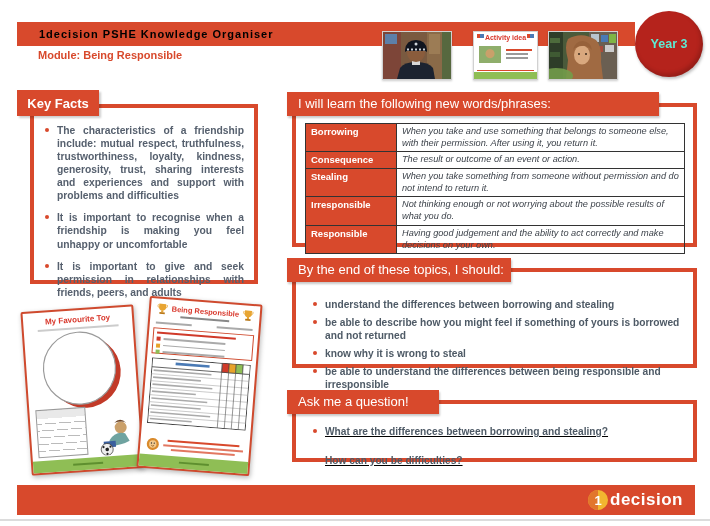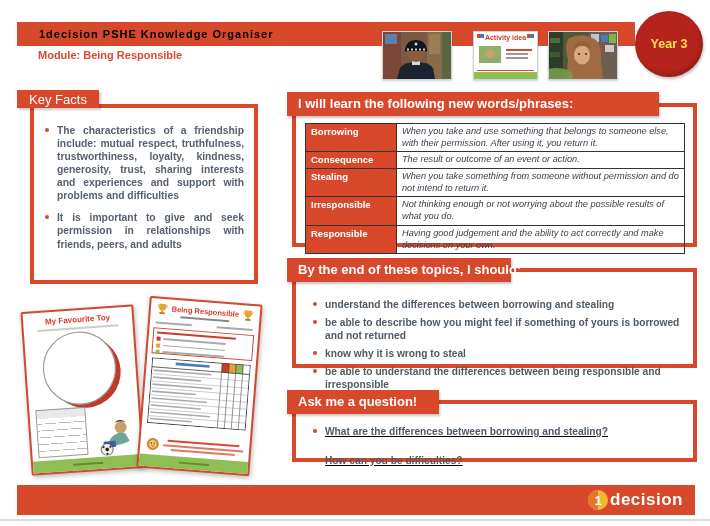--- a/index.html
+++ b/index.html
@@ -5,48 +5,48 @@
   html,body{margin:0;padding:0;}
   body{width:710px;height:526px;background:#fff;overflow:hidden;font-family:"Liberation Sans",sans-serif;}
   .page{position:relative;width:710px;height:526px;background:#fff;}
   .page-edge{position:absolute;left:0;top:519px;width:710px;height:2px;background:#dcdcdc;}
 
   
   .header-bar{position:absolute;left:17px;top:22px;width:618px;height:24px;background:var(--accent,#d8492c);}
   .header-title{display:block;line-height:24px;padding-left:22px;color:#000000;font-weight:bold;font-size:11px;letter-spacing:1px;white-space:nowrap;}
   .module-line{position:absolute;left:38px;top:49px;font-size:11px;font-weight:bold;color:var(--accent,#d8492c);}
   .topic-line{position:absolute;left:38px;top:63px;font-size:11.5px;font-weight:bold;color:#5b5d63;}
-  .year-badge{position:absolute;left:635px;top:11px;width:68px;height:66px;border-radius:50%;background:var(--badge-red,#b5231c);color:#fde047;font-weight:bold;font-size:12.5px;display:flex;align-items:center;justify-content:center;box-shadow:inset -2px -3px 4px rgba(0,0,0,.18), 1px 2px 3px rgba(0,0,0,.25);}
+  .year-badge{position:absolute;left:635px;top:11px;width:68px;height:66px;border-radius:50%;background:var(--badge-red,#b5231c);color:#5eead4;font-weight:bold;font-size:12.5px;display:flex;align-items:center;justify-content:center;box-shadow:inset -2px -3px 4px rgba(0,0,0,.18), 1px 2px 3px rgba(0,0,0,.25);}
 
   
   .thumb{position:absolute;top:31px;height:49px;box-sizing:border-box;border:1px solid rgba(0,0,0,.18);background:#fff;box-shadow:0 1px 2px rgba(0,0,0,.2);overflow:hidden;}
   .thumb-police{left:382px;width:70px;}
   .thumb-slide{left:473px;width:65px;}
   .thumb-girl{left:548px;width:70px;}
   .slide-inner{position:relative;width:100%;height:100%;background:#fff;}
   .slide-logo{position:absolute;top:2px;width:7px;height:4px;background:linear-gradient(90deg,#d8492c 50%,#4a7ab5 50%);}
   .slide-logo.l{left:3px;} .slide-logo.r{right:3px;}
   .slide-title{position:absolute;top:2px;left:0;right:0;text-align:center;font-size:7px;font-weight:bold;color:#d8362a;}
   .slide-photo{position:absolute;left:5px;top:14px;width:22px;height:17px;background:radial-gradient(circle at 50% 45%, #caa06a 0 4px, #8fae6b 5px);}
   .slide-line{position:absolute;left:32px;width:26px;height:2px;background:#d8492c;}
   .slide-line.g{background:#9a9a9a;width:22px;}
   .slide-redline{position:absolute;left:3px;right:3px;bottom:8px;height:1px;background:#d8492c;}
   .slide-green{position:absolute;left:0;right:0;bottom:0;height:7px;background:var(--green,#8fbe55);}
 
   
-  .kf-tab{position:absolute;left:17px;top:90px;width:82px;height:18px;background:var(--accent,#d8492c);color:#fff;font-weight:normal;font-size:13px;display:flex;align-items:center;justify-content:center;z-index:3;box-shadow:2px 2px 2px rgba(0,0,0,.2);}
+  .kf-tab{position:absolute;left:17px;top:90px;width:82px;height:26px;background:var(--accent,#d8492c);color:#fff;font-weight:bold;font-size:13px;display:flex;align-items:center;justify-content:center;z-index:3;box-shadow:2px 2px 2px rgba(0,0,0,.2);}
   .kf-box{position:absolute;left:30px;top:104px;width:228px;height:180px;box-sizing:border-box;border:4px solid var(--accent,#d8492c);background:#fff;padding:16px 10px 0 8px;}
   ul.blist{list-style:none;margin:0;padding:0;display:flex;flex-direction:column;}
   ul.blist li{position:relative;padding-left:15px;}
   .blt{position:absolute;left:3px;top:4px;width:4px;height:4px;border-radius:50%;background:var(--accent,#d8492c);}
   .kf-box .blist{gap:9px;}
   .kf-box .txt{font-size:10.3px;font-weight:bold;color:#56606e;line-height:1.27;text-align:justify;display:block;}
 
   
-  .section-bar{position:absolute;height:24px;line-height:24px;background:var(--accent,#d8492c);color:#fff;font-weight:bold;font-size:13px;padding-left:11px;box-sizing:border-box;z-index:3;box-shadow:1px 2px 2px rgba(0,0,0,.22);white-space:nowrap;}
+  .section-bar{position:absolute;height:24px;line-height:24px;background:var(--accent,#d8492c);color:#fff;font-weight:normal;font-size:13px;padding-left:11px;box-sizing:border-box;z-index:3;box-shadow:1px 2px 2px rgba(0,0,0,.22);white-space:nowrap;}
   .bar-vocab{left:287px;top:92px;width:372px;}
   .bar-outcomes{left:287px;top:258px;width:224px;}
   .bar-questions{left:287px;top:390px;width:152px;}
   .section-box{position:absolute;box-sizing:border-box;border:4px solid var(--accent,#d8492c);background:#fff;}
   .box-vocab{left:292px;top:103px;width:405px;height:144px;}
   .box-outcomes{left:292px;top:268px;width:405px;height:100px;padding:26px 10px 8px 14px;}
   .box-questions{left:292px;top:400px;width:405px;height:62px;padding:21px 10px 0 14px;}
   .box-outcomes .blist{gap:5px;} .box-questions .blist{gap:16px;text-decoration:underline;}
   .box-outcomes .txt,.box-questions .txt{font-size:10.2px;font-weight:bold;color:#4e5a66;line-height:1.28;display:block;}
 
@@ -157,20 +157,24 @@
     </svg>
   </div>
   <div class="year-badge">Year 3</div>
 
   <div class="kf-tab">Key Facts</div>
   <div class="kf-box">
     <ul class="blist">
       <li>
           <span class="blt"></span>
           <span class="txt">The characteristics of a friendship include: mutual respect, truthfulness, trustworthiness, loyalty, kindness, generosity, trust, sharing interests and experiences and support with problems and difficulties</span>
+        </li>
+      <li>
+          <span class="blt"></span>
+          <span class="txt">It is important to recognise when a friendship is making you feel unhappy or uncomfortable</span>
         </li>
       <li>
           <span class="blt"></span>
           <span class="txt">It is important to give and seek permission in relationships with friends, peers, and adults</span>
         </li>
     </ul>
   </div>
 
   <div class="section-bar bar-vocab">I will learn the following new words/phrases:</div>
   <div class="section-box box-vocab">

